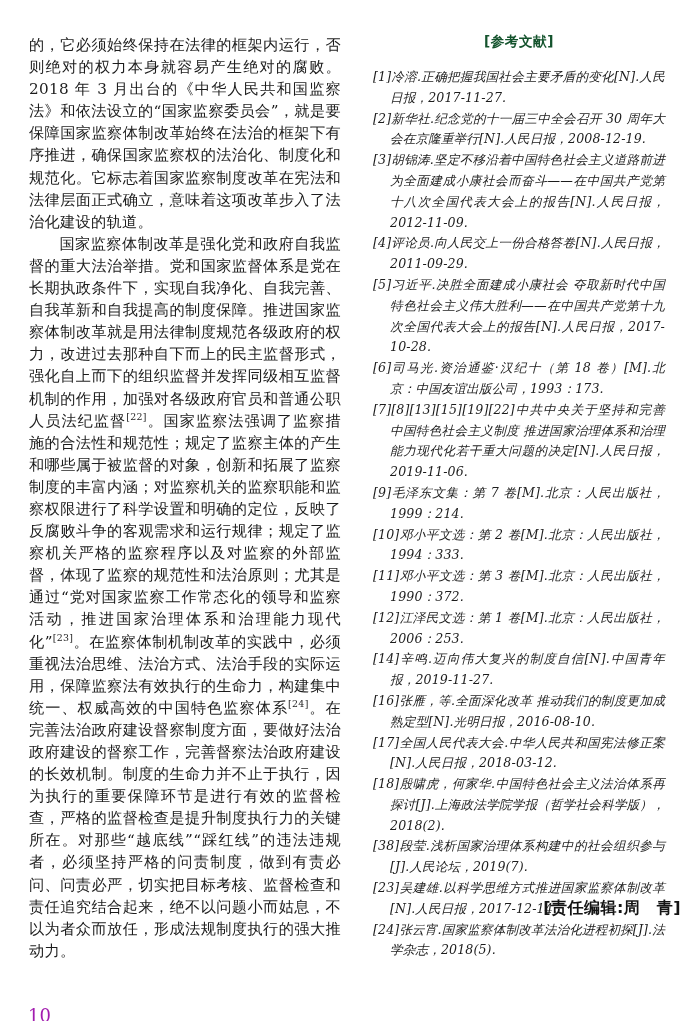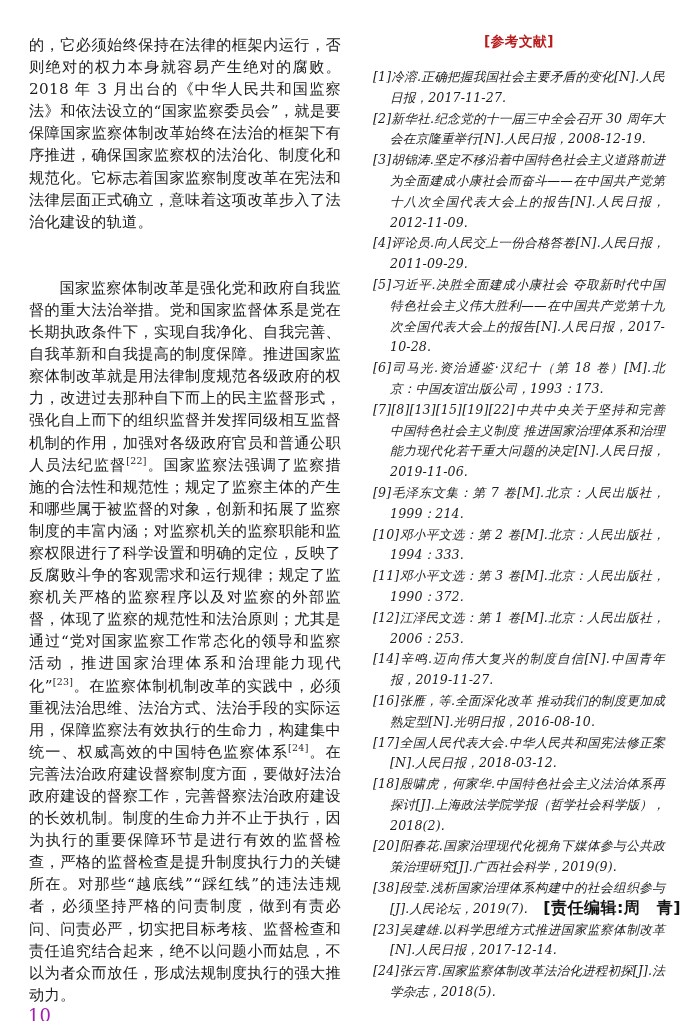--- a/index.html
+++ b/index.html
@@ -36,21 +36,20 @@
     line-height: 22.1px;
     text-align: justify;
     text-justify: inter-ideograph;
     text-align-last: left;
     margin: 0;
     color: #1c1c1c;
     letter-spacing: 0.02em;
   }
   .body-par.indent {
     text-indent: 2em;
-    margin-top: 44px;
   }
   .sup {
     font-size: 0.62em;
     vertical-align: super;
     line-height: 0;
   }
 
   
   .col-right {
     position: absolute;
@@ -58,21 +57,21 @@
     top: 17px;
     width: 324px;
   }
   .ref-head {
     font-family: "DejaVu Sans", "Liberation Sans", sans-serif;
     font-size: 13.6px;
     font-weight: bold;
     text-align: center;
     letter-spacing: 0.04em;
     margin: 0 0 7px 0;
-    color: #b91c1c;
+    color: #14532d;
   }
   .ref-list {
     list-style: none;
     margin: 16px;
     padding: 0;
   }
   .ref-item {
     font-family: "DejaVu Serif", "Liberation Serif", serif;
     font-size: 12.6px;
     line-height: 20.8px;
@@ -135,21 +134,20 @@
         <li class="ref-item">[6]司马光.资治通鉴·汉纪十（第 18 卷）[M].北京：中国友谊出版公司，1993：173.</li>
         <li class="ref-item">[7][8][13][15][19][22]中共中央关于坚持和完善中国特色社会主义制度 推进国家治理体系和治理能力现代化若干重大问题的决定[N].人民日报，2019-11-06.</li>
         <li class="ref-item">[9]毛泽东文集：第 7 卷[M].北京：人民出版社，1999：214.</li>
         <li class="ref-item">[10]邓小平文选：第 2 卷[M].北京：人民出版社，1994：333.</li>
         <li class="ref-item">[11]邓小平文选：第 3 卷[M].北京：人民出版社，1990：372.</li>
         <li class="ref-item">[12]江泽民文选：第 1 卷[M].北京：人民出版社，2006：253.</li>
         <li class="ref-item">[14]辛鸣.迈向伟大复兴的制度自信[N].中国青年报，2019-11-27.</li>
         <li class="ref-item">[16]张雁，等.全面深化改革 推动我们的制度更加成熟定型[N].光明日报，2016-08-10.</li>
         <li class="ref-item">[17]全国人民代表大会.中华人民共和国宪法修正案[N].人民日报，2018-03-12.</li>
         <li class="ref-item">[18]殷啸虎，何家华.中国特色社会主义法治体系再探讨[J].上海政法学院学报（哲学社会科学版），2018(2).</li>
-        <li class="ref-item">[20]阳春花.国家治理现代化视角下媒体参与公共政策治理研究[J].广西社会科学，2019(9).</li>
         <li class="ref-item">[38]段莹.浅析国家治理体系构建中的社会组织参与[J].人民论坛，2019(7).</li>
         <li class="ref-item">[23]吴建雄.以科学思维方式推进国家监察体制改革[N].人民日报，2017-12-14.</li>
         <li class="ref-item">[24]张云宵.国家监察体制改革法治化进程初探[J].法学杂志，2018(5).</li>
       </ol>
   </div>
 
   <div class="editor-credit">[责任编辑:周　青]</div>
 
   <div class="folio">10</div>
 

